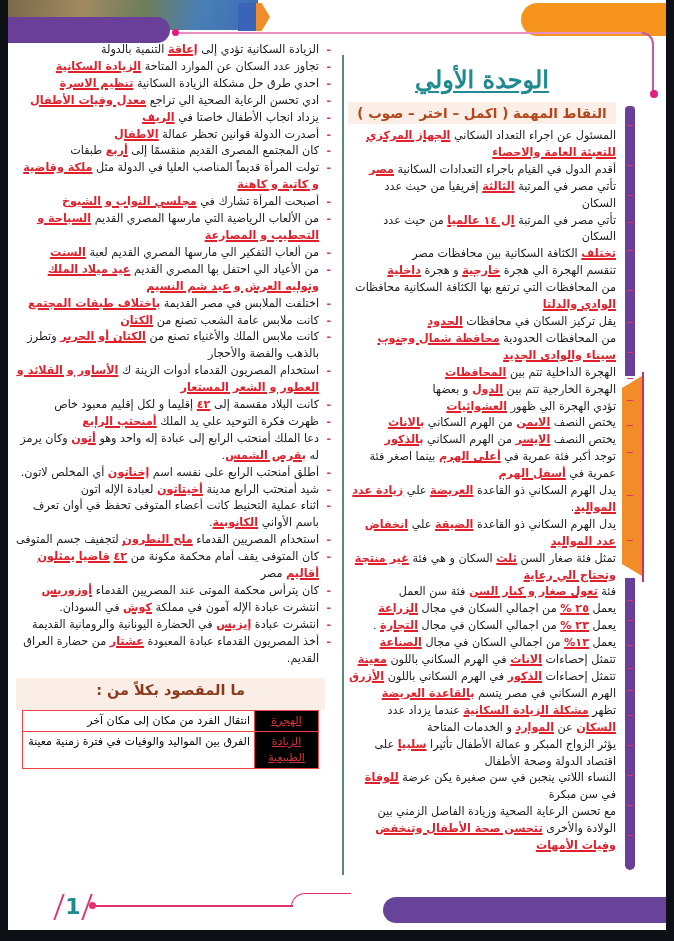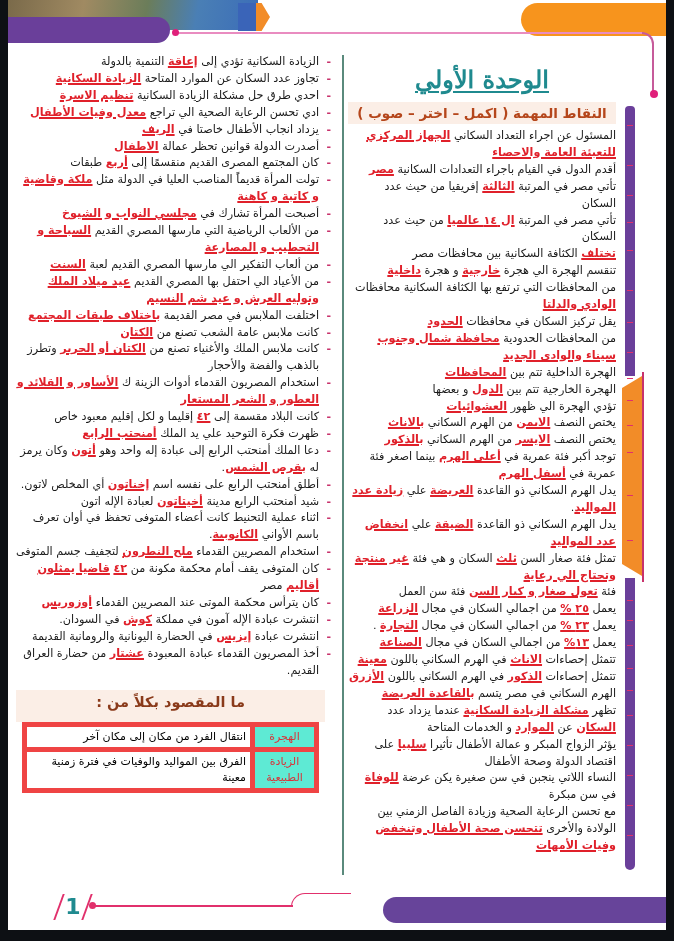--- a/index.html
+++ b/index.html
@@ -36,21 +36,21 @@
   .hdr-dot { position: absolute; left: 164px; top: 29px; width: 7px; height: 7px; border-radius: 50%; background: #e0207a; }
   .frame-right {
     position: absolute; right: 12px; top: 32px; width: 12px; height: 62px;
     border-top: 2px solid #c65b9a; border-right: 2px solid #c65b9a; border-radius: 0 12px 0 0;
   }
   .frame-right-dot { position: absolute; right: 8px; top: 90px; width: 8px; height: 8px; border-radius: 50%; background: #e0207a; }
 
   
   .col { position: absolute; direction: rtl; text-align: right; }
   .col-right { left: 340px; top: 48px; width: 268px; }
-  .col-left { left: 0; top: 42px; width: 325px; margin-top: 12px; }
+  .col-left { left: 0; top: 42px; width: 325px; }
   .divider { position: absolute; left: 334px; top: 55px; width: 2px; height: 820px; background: #5a8a7c; }
 
   .unit-title {
     text-align: center; color: #1f8a8f; font-family: "DejaVu Serif", serif;
     font-weight: bold; font-size: 24px; height: 40px; line-height: 40px;
     text-decoration: underline; text-decoration-color: #1f8a8f; text-underline-offset: 3px; margin-top: 12px;
   }
   .banner {
     background: #fbeee6; color: #b5461b; font-weight: bold; font-size: 13.5px;
     text-align: center; height: 22px; line-height: 22px; margin: 2px 0 4px;
@@ -83,22 +83,22 @@
 
   
   .def-title {
     margin: 10px 8px 0 8px; background: #fbeee6; color: #8a3a1a;
     font-weight: bold; font-size: 14.5px; text-align: center; height: 32px; line-height: 24px;
   }
   table.defs {
     margin: 0 14px 0 14px; width: 297px; border-collapse: collapse; direction: rtl;
     font-size: 11px;
   }
-  table.defs td { border: 5px solid #ef4444; padding: 2px 4px; vertical-align: top; line-height: 16px; }
-  table.defs td.term { background: #5eead4; color: #d8333a; width: 64px; text-align: center; }
+  table.defs td { border: 1px solid #ef4444; padding: 2px 4px; vertical-align: top; line-height: 16px; }
+  table.defs td.term { background: #000000; color: #d8333a; width: 64px; text-align: center; text-decoration: underline; }
 
   
   .foot-line { position: absolute; left: 85px; top: 905px; width: 200px; height: 1.5px; background: #e1306c; }
   .foot-curve {
     position: absolute; left: 283px; top: 893px; width: 60px; height: 14px;
     border-top: 1.5px solid #e1306c; border-left: 1.5px solid #e1306c; border-radius: 16px 0 0 0;
   }
   .foot-dot { position: absolute; left: 81px; top: 902px; width: 7px; height: 7px; border-radius: 50%; background: #e1306c; }
   .page-num {
     position: absolute; left: 50px; top: 894px; width: 30px; height: 26px;

